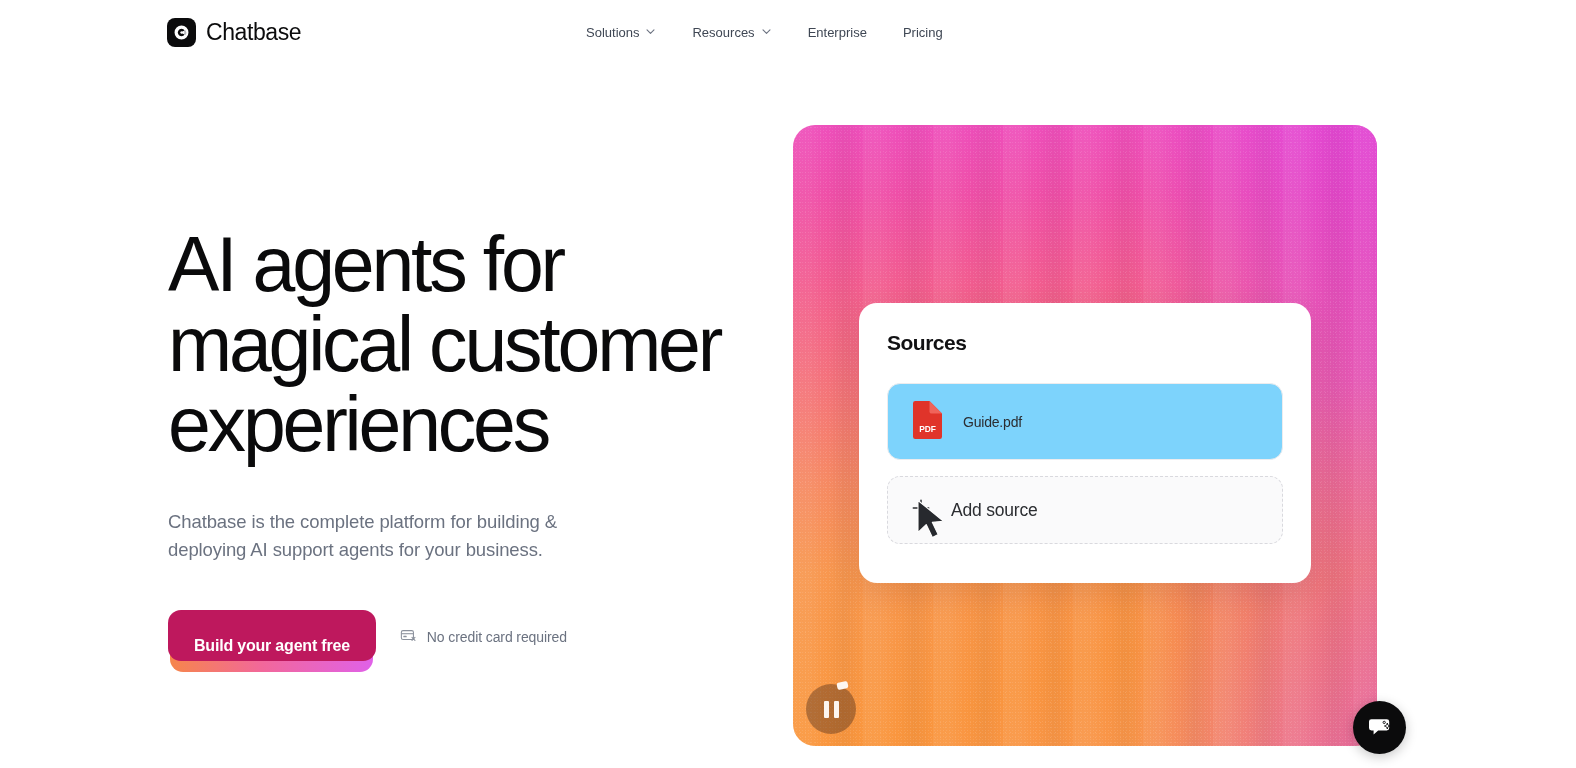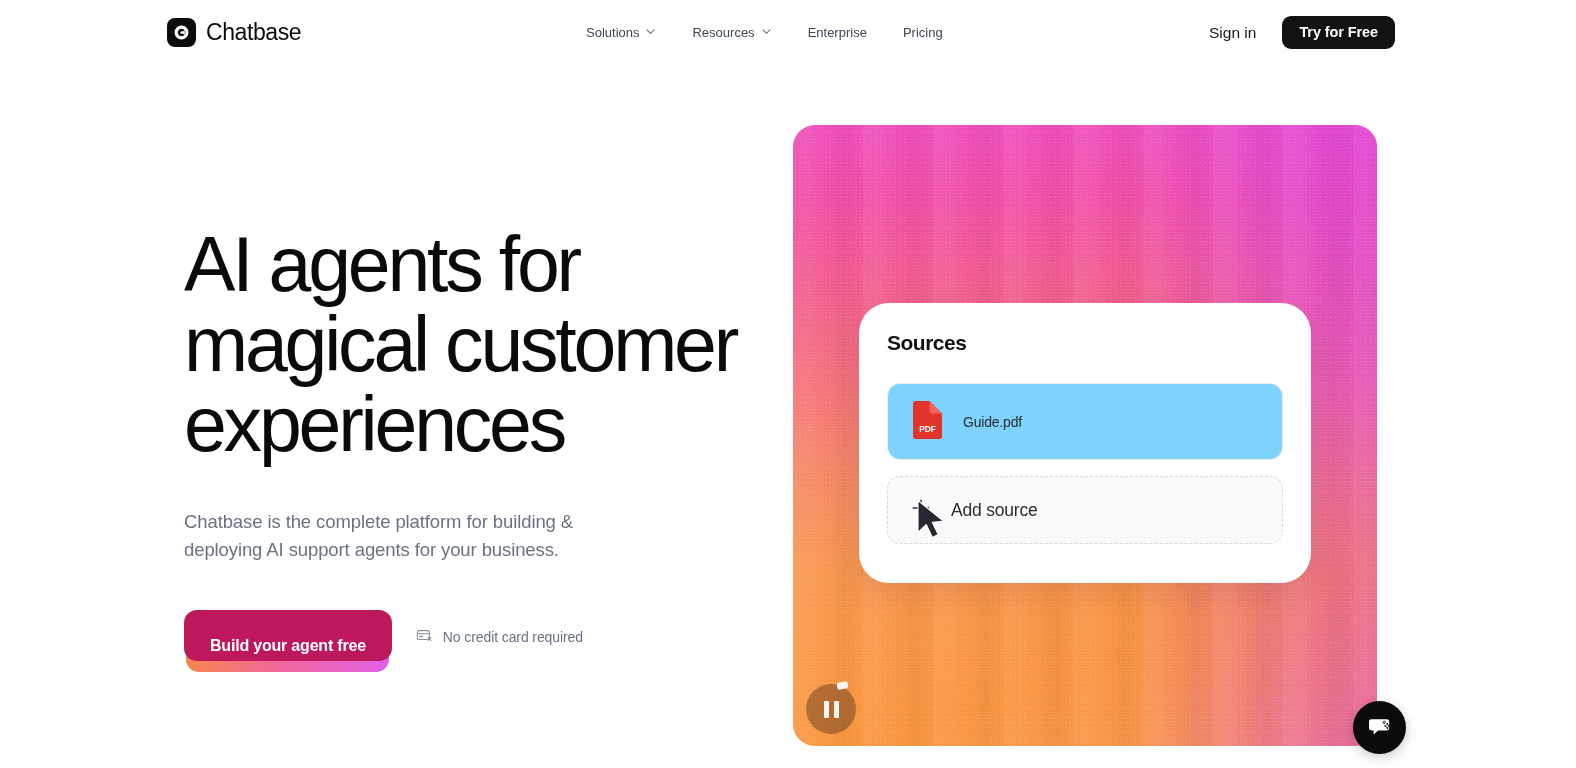--- a/index.html
+++ b/index.html
@@ -98,21 +98,21 @@
     border-radius: 9px;
     border: none;
     cursor: pointer;
     font-family: "Liberation Sans", sans-serif;
     letter-spacing: -0.1px;
   }
 
   
   .hero-left {
     position: absolute;
-    left: 184px;
+    left: 168px;
     top: 224px;
     width: 600px;
   }
 
   .headline {
     font-size: 77px;
     line-height: 80px;
     letter-spacing: -3.2px;
     font-weight: 500;
     color: #0a0a0b;
@@ -240,21 +240,21 @@
   }
 
   
   .sources-card {
     position: absolute;
     left: 66px;
     top: 178px;
     width: 452px;
     height: 280px;
     background: #ffffff;
-    border-radius: 30px;
+    border-radius: 18px;
     box-shadow: 0 10px 30px rgba(60,20,40,0.10);
     padding: 27px 28px 0 28px;
   }
   .sources-title {
     font-size: 21px;
     font-weight: 700;
     color: #111113;
     letter-spacing: -0.5px;
     line-height: 26px;
   }
@@ -387,24 +387,20 @@
         </span>
       </div>
       <div class="nav-item">
         <span>Enterprise</span>
       </div>
       <div class="nav-item">
         <span>Pricing</span>
       </div>
     </nav>
 
-    <div class="header-right">
-      <span class="signin">Sign in</span>
-      <button class="try-btn">Try for Free</button>
-    </div>
 
   </header>
 
   <section class="hero-left">
 
     <h1 class="headline">AI agents for magical customer experiences</h1>
 
     <p class="subhead">Chatbase is the complete platform for building &amp; deploying AI support agents for your business.</p>
 
     <div class="cta-row">

